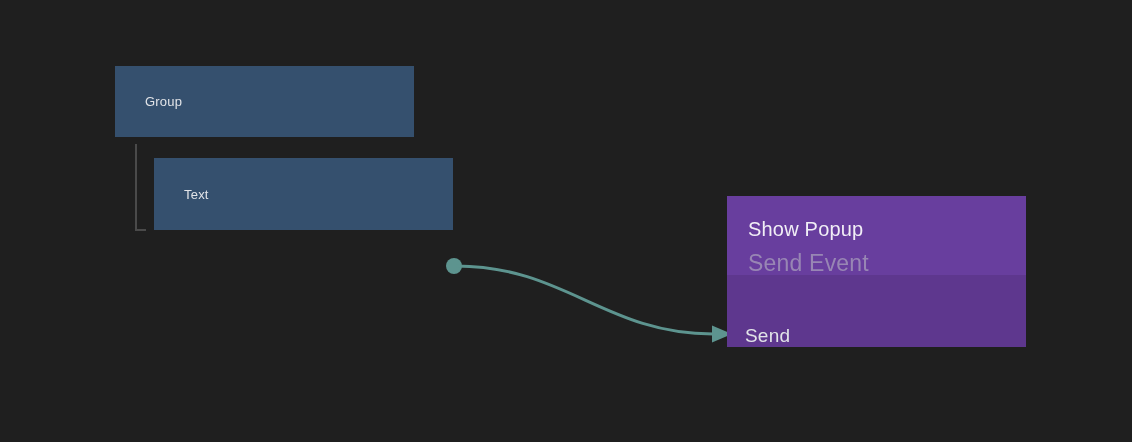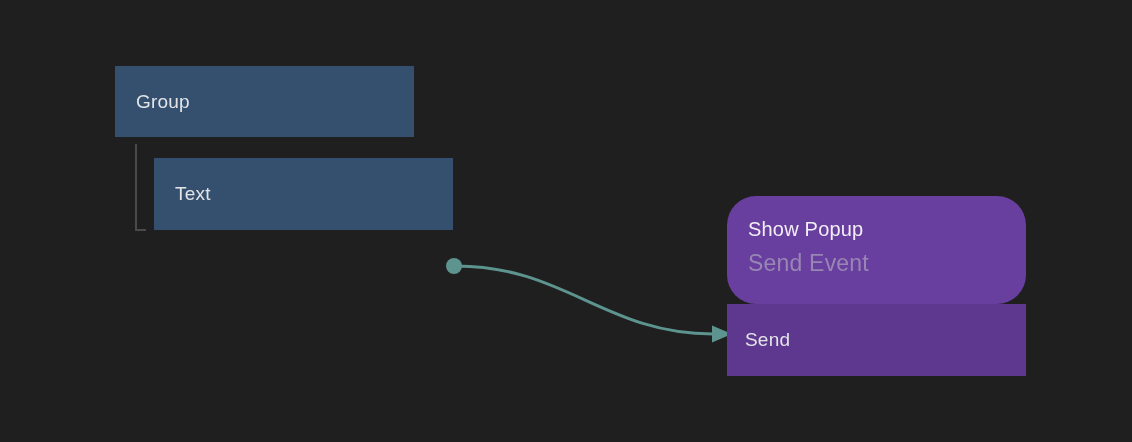--- a/index.html
+++ b/index.html
@@ -31,24 +31,25 @@
     position: absolute;
     display: flex;
     flex-direction: column;
   }
   .node-header {
     display: flex;
     align-items: center;
     flex: 0 0 auto;
   }
   .node-title {
-    font-size: 19px;
+    font-size: 13px;
     font-weight: 400;
     color: var(--label);
     letter-spacing: 0.2px;
+    margin-left: 9px;
   }
   .blue .node-header { background: var(--node-blue-header); }
   .blue .node-body   { background: var(--node-blue-body); }
   .purple .node-header { background: var(--node-purple-header); }
   .purple .node-body   { background: var(--node-purple-body); }
 
   .node-body {
     display: flex;
     align-items: center;
     flex: 0 0 auto;
@@ -122,22 +123,22 @@
   </div>
 
   <div class="port-dot"></div>
 
   <svg class="wire-svg" width="1132" height="442" viewBox="0 0 1132 442">
     <path d="M 456 266 C 565 266, 605 334, 713 334" fill="none" style="stroke: var(--wire);" stroke-width="3"></path>
     <polygon points="712,325.5 732,334 712,342.5" style="fill: var(--wire);"></polygon>
   </svg>
 
   <div class="node purple" style="left:727px; top:196px; width:299px; height:174px;">
-    <div class="node-header purple-header-stack" style="height:108px;border-radius:29px;">
+    <div class="node-header purple-header-stack" style="height:79px;">
       <div class="purple-title">Show Popup</div>
       <div class="purple-subtitle">Send Event</div>
     </div>
-    <div class="node-body body-in" style="height:72px;">
+    <div class="node-body body-in" style="height:72px;align-items:flex-end;">
       <span class="port-label">Send</span>
     </div>
   </div>
 
 </div>
 
 </body></html>

